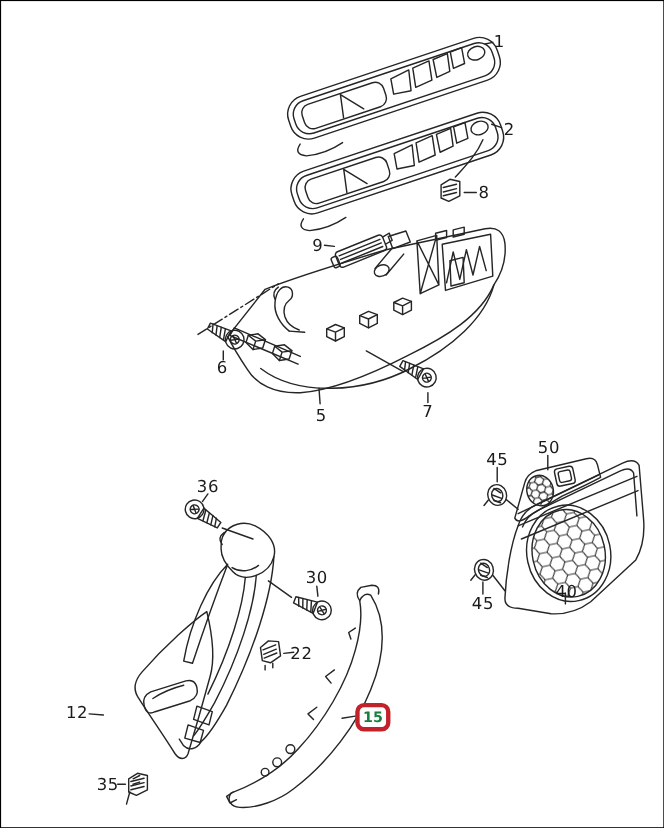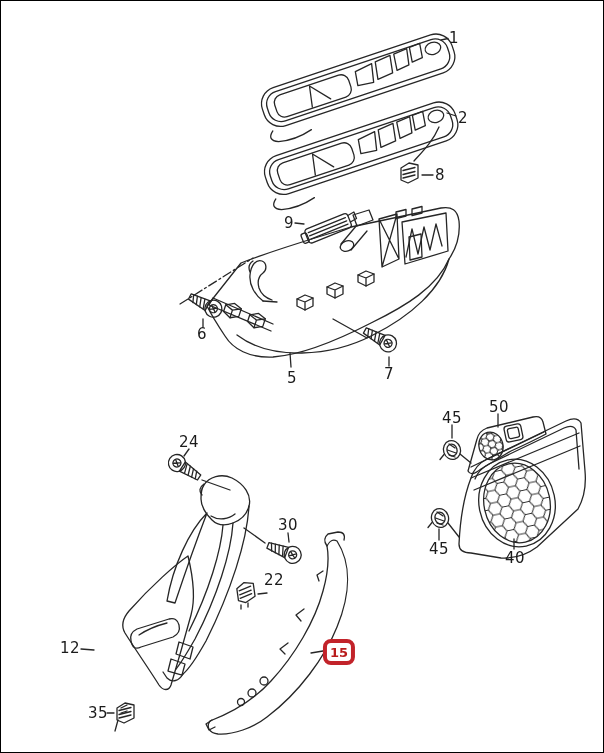--- a/index.html
+++ b/index.html
@@ -13,21 +13,21 @@
   .lbl{
     position:absolute;transform:translate(-50%,-50%);
     font-size:15px;font-weight:500;color:#1b1b1b;letter-spacing:0.5px;
     white-space:nowrap;user-select:none;
   }
   .badge{
     position:absolute;transform:translate(-50%,-50%);
     background:#ffffff;border:4px solid #c2232a;border-radius:8px;
     padding:0 3px;min-width:18px;height:18px;
     display:flex;align-items:center;justify-content:center;
-    font-size:13px;font-weight:700;color:#b91c1c;line-height:1;
+    font-size:13px;font-weight:700;color:#15803d;line-height:1;
   }
 </style>
 </head>
 <body>
 
 <div class="canvas">
 
   <svg class="artwork" viewBox="0 0 604 753" fill="none" stroke="#262626" stroke-width="1.3" stroke-linecap="round" stroke-linejoin="round">
     <defs>
 
@@ -246,27 +246,27 @@
     </g>
   </svg>
 
   <div class="lbl" style="left:453px;top:37px">1</div>
   <div class="lbl" style="left:462px;top:117px">2</div>
   <div class="lbl" style="left:439px;top:174px">8</div>
   <div class="lbl" style="left:288px;top:222px">9</div>
   <div class="lbl" style="left:201px;top:333px">6</div>
   <div class="lbl" style="left:291px;top:377px">5</div>
   <div class="lbl" style="left:388px;top:373px">7</div>
-  <div class="lbl" style="left:188px;top:441px">24</div>
+  <div class="lbl" style="left:188px;top:441px">36</div>
   <div class="lbl" style="left:287px;top:524px">30</div>
-  <div class="lbl" style="left:273px;top:579px">22</div>
+  <div class="lbl" style="left:273px;top:593px">22</div>
   <div class="lbl" style="left:69px;top:647px">12</div>
   <div class="lbl" style="left:97px;top:712px">35</div>
   <div class="lbl" style="left:498px;top:406px">50</div>
   <div class="lbl" style="left:451px;top:417px">45</div>
-  <div class="lbl" style="left:514px;top:557px">40</div>
+  <div class="lbl" style="left:514px;top:537px">40</div>
   <div class="lbl" style="left:438px;top:548px">45</div>
 
   <div class="badge" style="left:338px;top:651px">
     <span>15</span>
   </div>
 
 </div>
 
 </body></html>

